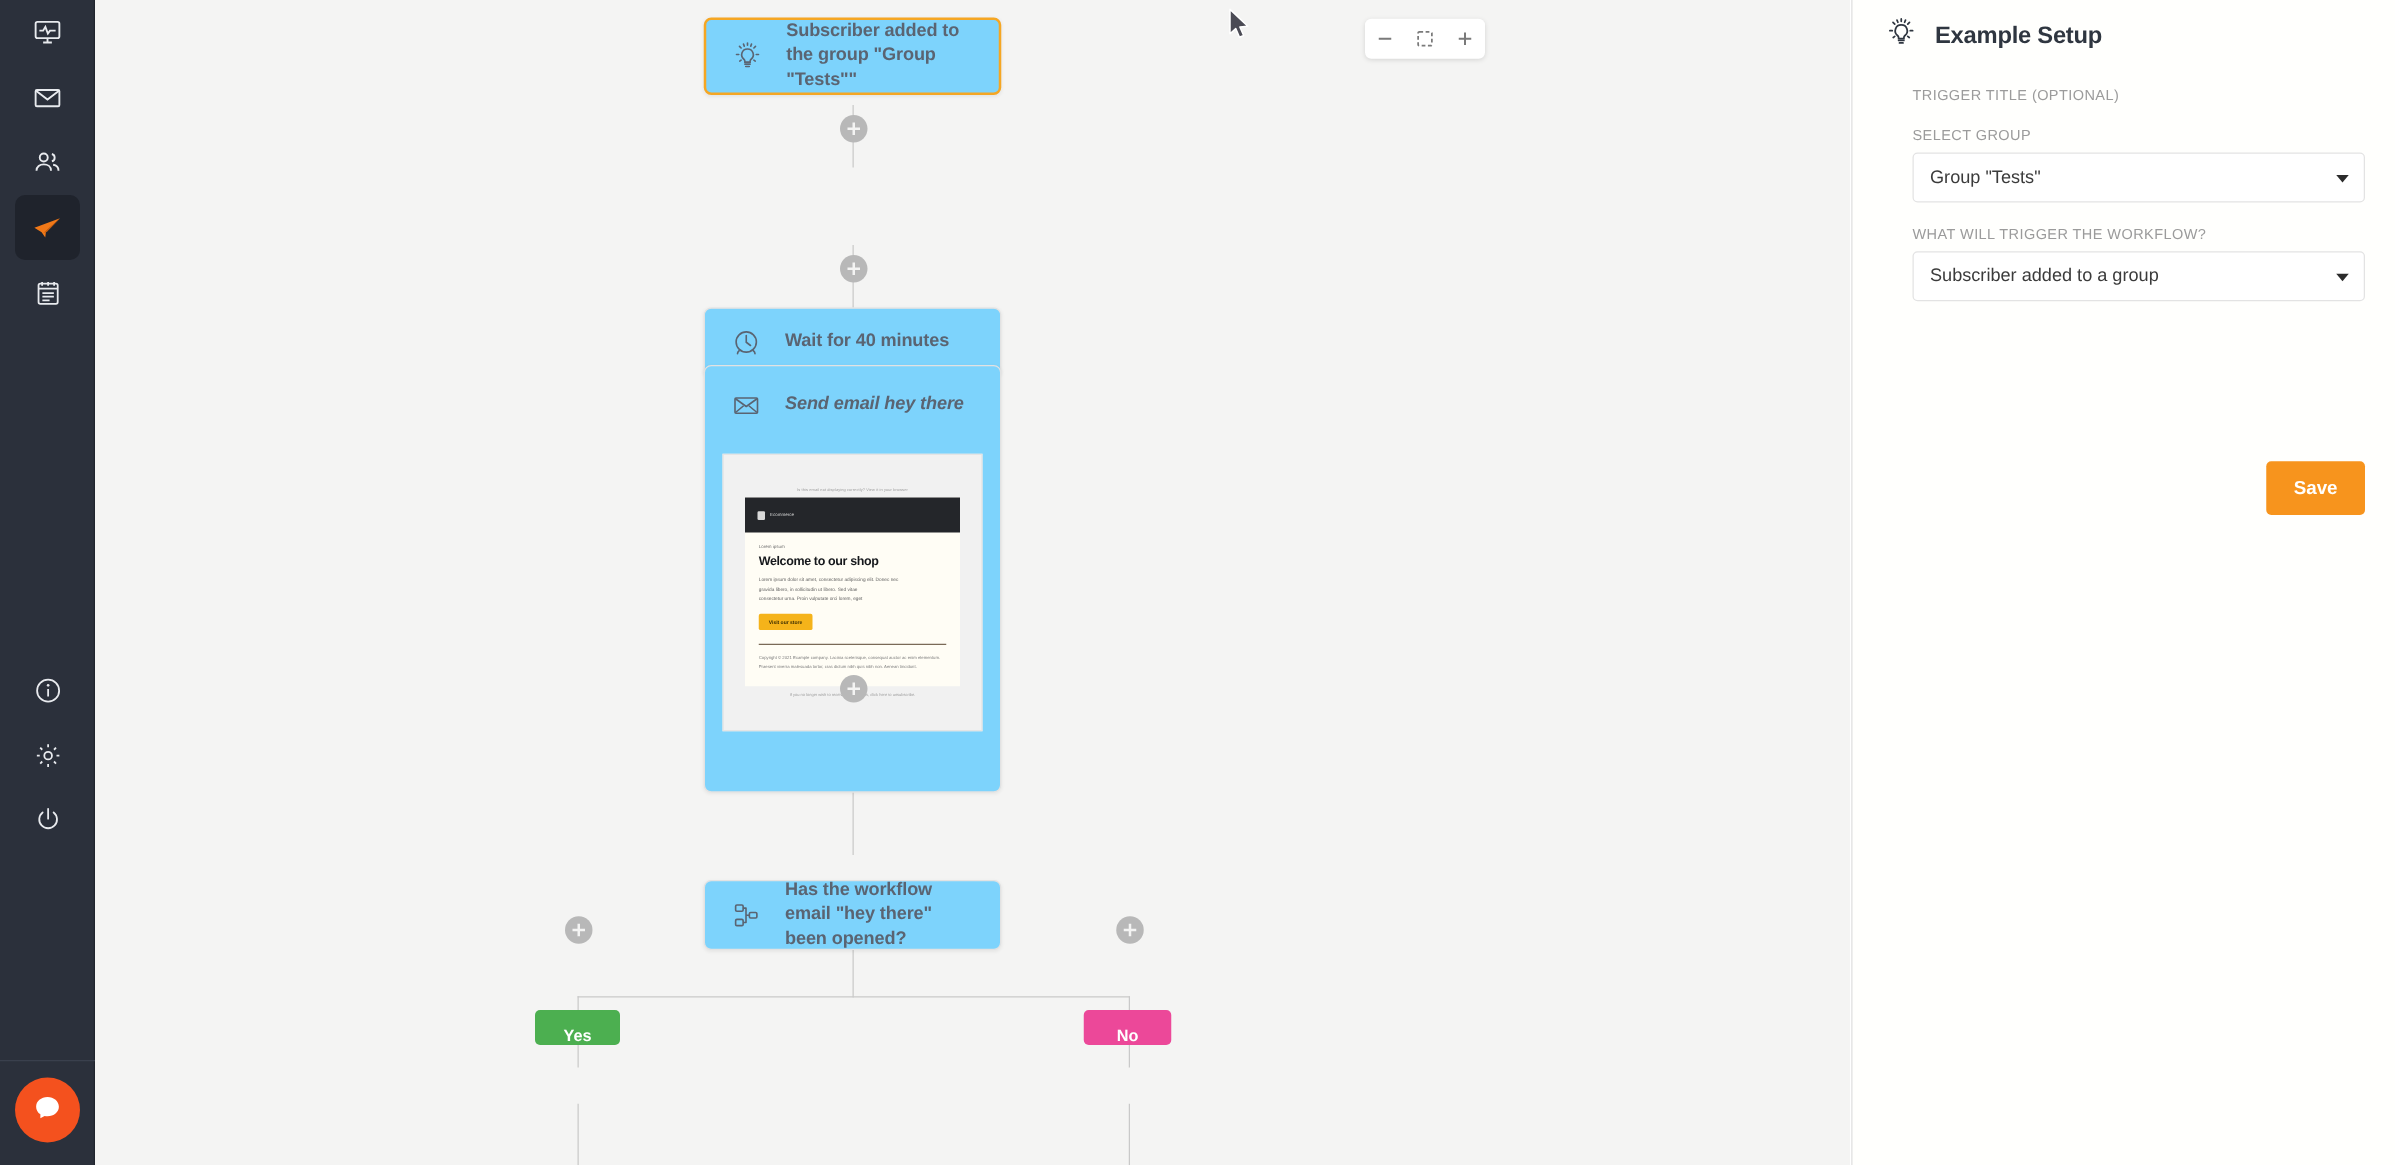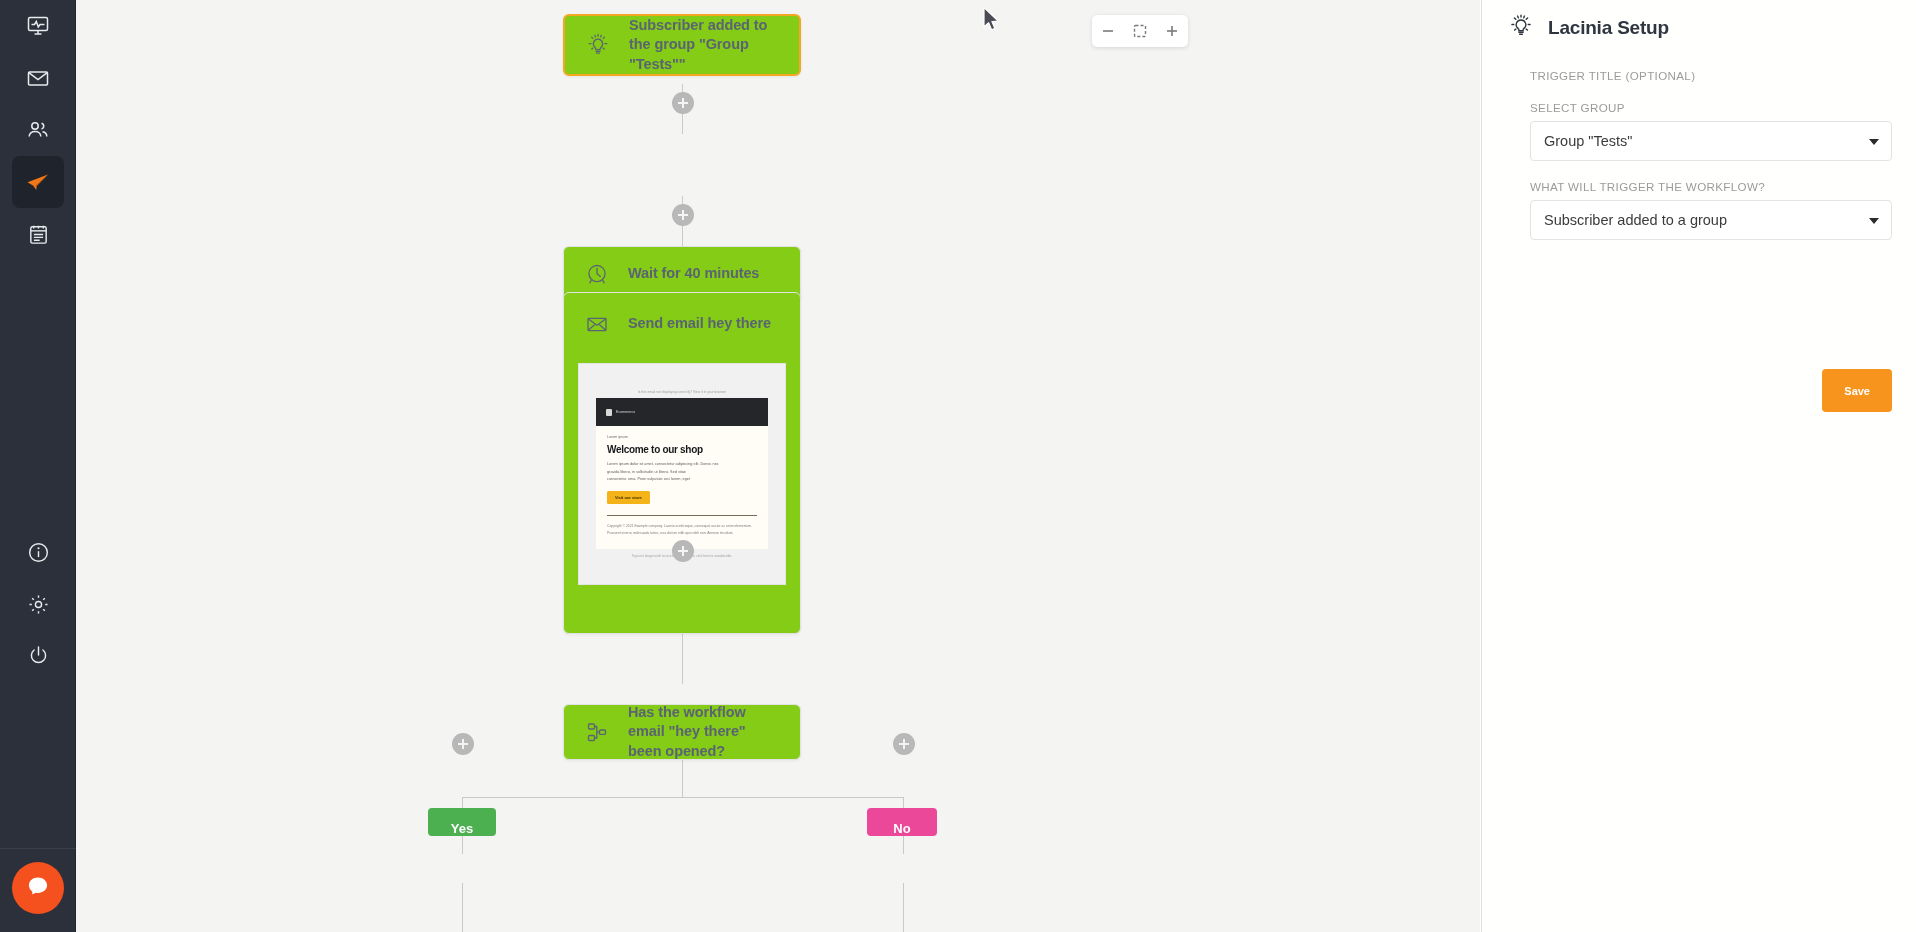--- a/index.html
+++ b/index.html
@@ -59,21 +59,21 @@
     z-index: 4;
   }
   .plus-btn::before, .plus-btn::after {
     content: ""; position: absolute; background: #f4f4f3;
   }
   .plus-btn::before { width: 10px; height: 2px; }
   .plus-btn::after { width: 2px; height: 10px; }
 
   .node {
     position: absolute;
-    background: #84cc16;
+    background: #7dd3fc;
     border: 1px solid #e2e2e2;
     border-radius: 6px;
     box-shadow: 0 1px 3px rgba(0,0,0,0.06);
     cursor: pointer;
     z-index: 3;
   }
   .node.selected { border: 2px solid #f5a623; }
   .node-head {
     display: flex; align-items: center;
     padding: 0 18px;
@@ -84,21 +84,21 @@
   .node-title {
     font-size: 14.5px;
     font-weight: bold;
     color: #5a6472;
     line-height: 1.33;
     letter-spacing: -0.1px;
   }
 
   
   #node-email { padding: 0; }
-  #node-email .node-head { height: 62px; }
+  #node-email .node-head { height: 62px; font-style: italic; }
   .email-preview-frame {
     margin: 8px 14px 16px 14px;
     height: 222px;
     background: #f1f1f1;
     border: 1px solid #e4e4e4;
     position: relative;
     overflow: hidden;
   }
   .email-doc {
     position: absolute; left: 50%; top: 26px;
@@ -201,21 +201,21 @@
     border-left: 5px solid transparent;
     border-right: 5px solid transparent;
     border-top: 6px solid #2b2b2b;
   }
   #save-btn {
     position: absolute; right: 24px; top: 369px;
     background: #f7941d; color: #fff;
     border: none; border-radius: 4px;
     height: 43px; padding: 0 22px;
     font-family: "Liberation Sans", sans-serif;
-    font-size: 11px; font-weight: bold;
+    font-size: 15px; font-weight: bold;
     cursor: pointer;
   }
 </style>
 </head>
 <body>
 
 <div id="app">
 
   <nav id="leftnav">
 
@@ -438,21 +438,21 @@
   <aside id="panel">
 
     <div id="panel-header">
       <span>
         <svg width="30" height="30" viewBox="0 0 30 30" fill="none" stroke="#2f3640" stroke-width="1.4" stroke-linecap="round">
           <path d="M15 9a4.7 4.7 0 0 0-3 8.4c.5.4.9 1 .9 1.7v.7h4.2v-.7c0-.7.4-1.3.9-1.7A4.7 4.7 0 0 0 15 9z"></path>
           <path d="M12.9 21.3h4.2M13.6 23.3h2.8"></path>
           <path d="M15 4.1v1.9M8.4 6.9l1.4 1.4M21.6 6.9l-1.4 1.4M5.9 13.5h1.9M22.2 13.5h1.9M8.6 19l1.2-.9M21.4 19l-1.2-.9M11.6 5.1l.7 1.7M18.4 5.1l-.7 1.7"></path>
         </svg>
       </span>
-      <div id="panel-title">Lacinia Setup</div>
+      <div id="panel-title">Example Setup</div>
     </div>
 
     <div class="fld-group">
       <div class="fld-label">TRIGGER TITLE (OPTIONAL)</div>
     </div>
 
     <div class="fld-group">
       <div class="fld-label">SELECT GROUP</div>
       <div class="sel-box">
         <span>Group "Tests"</span>

